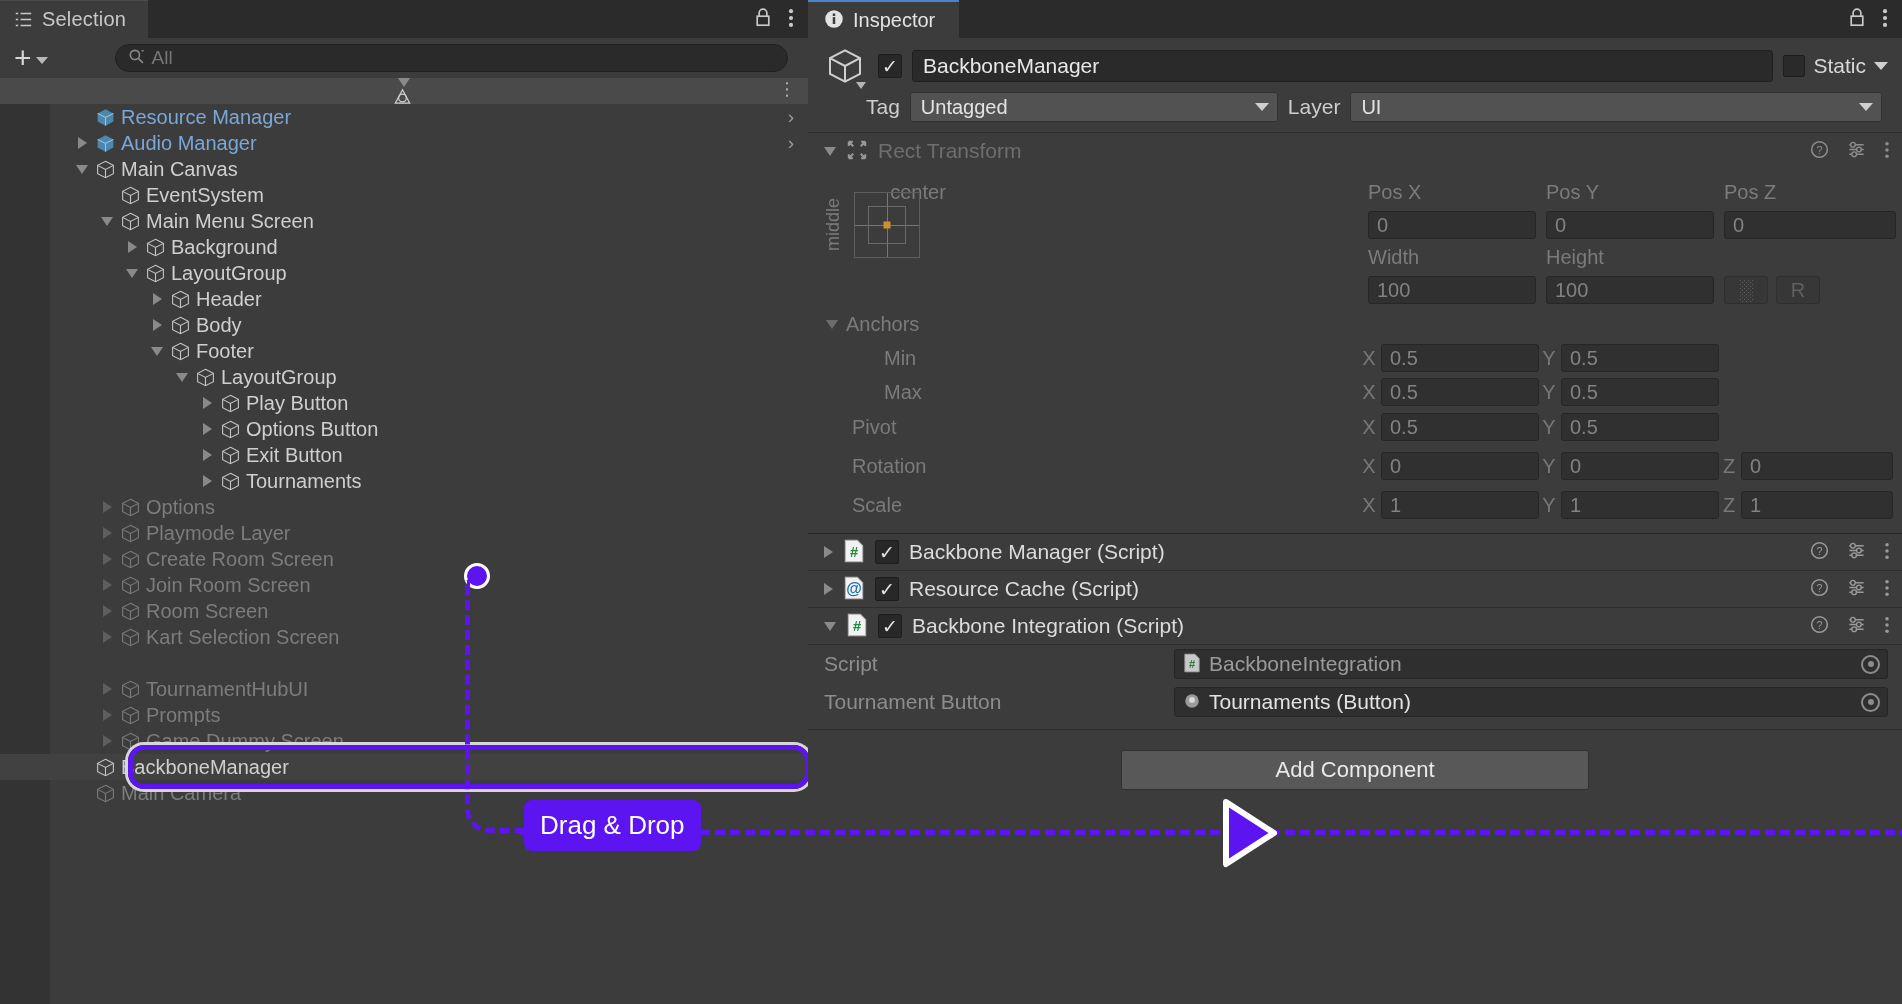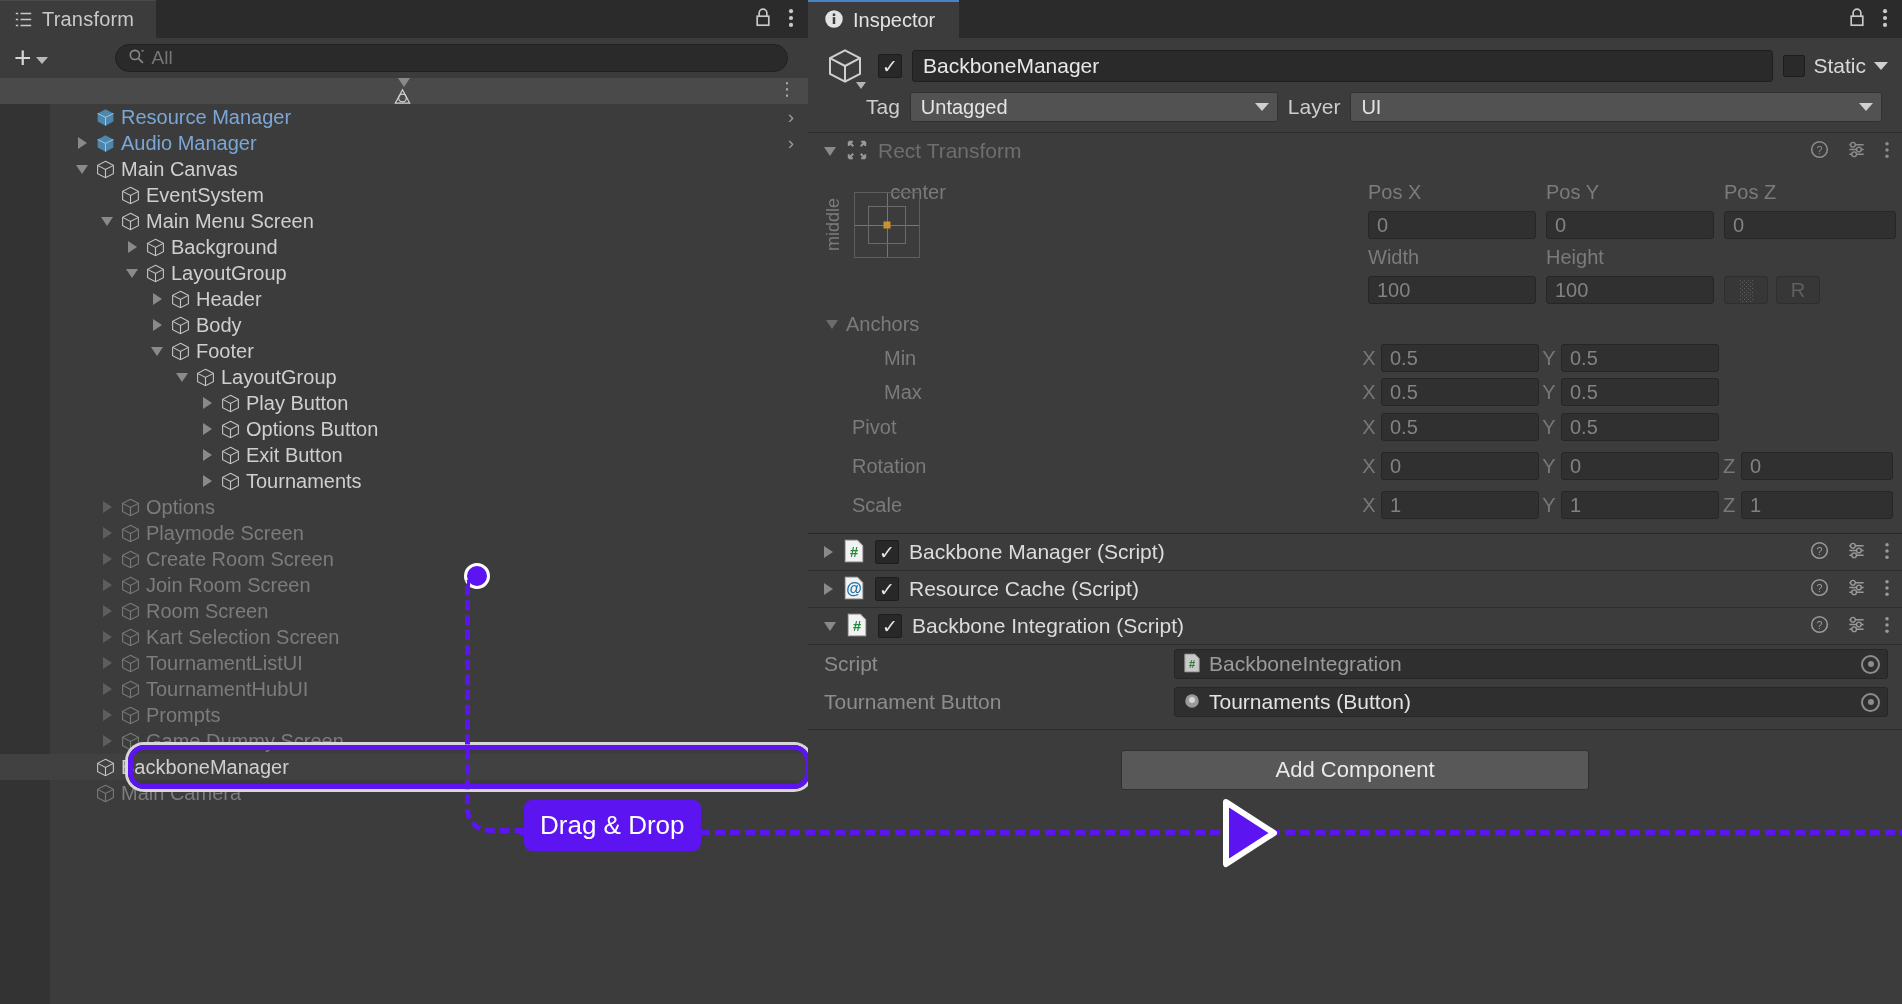--- a/index.html
+++ b/index.html
@@ -169,21 +169,21 @@
     <div class="h-tabbar">
       <div class="h-tab">
         <span class="icon hier-ico">
           <svg width="19" height="19" viewBox="0 0 16 16">
               <g fill="none" stroke="#c9c9c9" stroke-width="1.3">
             <path d="M1.5 3h2M1.5 8h2M1.5 13h2"></path>
                 <path d="M5.5 3h9M5.5 8h9M5.5 13h9"></path>
               </g>
             </svg>
         </span>
-        <span class="lbl">Transform</span>
+        <span class="lbl">Selection</span>
       </div>
       <div class="tabbar-rest">
         <span class="icon">
           <svg width="18" height="21" viewBox="0 0 14 16">
               <path d="M4 7V4.5A3 3 0 0 1 10 4.5V7" fill="none" stroke="#c9c9c9" stroke-width="1.3"></path>
               <rect x="2.5" y="7" width="9" height="7" fill="none" stroke="#c9c9c9" stroke-width="1.3"></rect>
             </svg>
         </span>
         <span class="icon">
           <svg width="6" height="22" viewBox="0 0 4 16">
@@ -472,21 +472,21 @@
             <span class="tri-r"></span>
           </div>
           <div class="gi">
             <svg width="21" height="21" viewBox="0 0 24 24">
               <g fill="none" stroke="#c6c6c6" stroke-width="1.25">
                 <path d="M12 2.6 21 7.3v9.4L12 21.4 3 16.7V7.3z"></path>
                 <path d="M3 7.3 12 12l9-4.7M12 12v9.4"></path>
               </g>
             </svg>
           </div>
-          <div class="nm">Playmode Screen</div>
+          <div class="nm">Playmode Layer</div>
         </div>
         <div class="row inactive" style="position: absolute; left: 0px; right: 0px; top: 468px;">
           <div style="width: 96px; flex: 0 0 auto;"></div>
           <div class="tw">
             <span class="tri-r"></span>
           </div>
           <div class="gi">
             <svg width="21" height="21" viewBox="0 0 24 24">
               <g fill="none" stroke="#c6c6c6" stroke-width="1.25">
                 <path d="M12 2.6 21 7.3v9.4L12 21.4 3 16.7V7.3z"></path>
@@ -533,35 +533,20 @@
           </div>
           <div class="gi">
             <svg width="21" height="21" viewBox="0 0 24 24">
               <g fill="none" stroke="#c6c6c6" stroke-width="1.25">
                 <path d="M12 2.6 21 7.3v9.4L12 21.4 3 16.7V7.3z"></path>
                 <path d="M3 7.3 12 12l9-4.7M12 12v9.4"></path>
               </g>
             </svg>
           </div>
           <div class="nm">Kart Selection Screen</div>
-        </div>
-        <div class="row inactive" style="position: absolute; left: 0px; right: 0px; top: 572px;">
-          <div style="width: 96px; flex: 0 0 auto;"></div>
-          <div class="tw">
-            <span class="tri-r"></span>
-          </div>
-          <div class="gi">
-            <svg width="21" height="21" viewBox="0 0 24 24">
-              <g fill="none" stroke="#c6c6c6" stroke-width="1.25">
-                <path d="M12 2.6 21 7.3v9.4L12 21.4 3 16.7V7.3z"></path>
-                <path d="M3 7.3 12 12l9-4.7M12 12v9.4"></path>
-              </g>
-            </svg>
-          </div>
-          <div class="nm">TournamentListUI</div>
         </div>
         <div class="row inactive" style="position: absolute; left: 0px; right: 0px; top: 598px;">
           <div style="width: 96px; flex: 0 0 auto;"></div>
           <div class="tw">
             <span class="tri-r"></span>
           </div>
           <div class="gi">
             <svg width="21" height="21" viewBox="0 0 24 24">
               <g fill="none" stroke="#c6c6c6" stroke-width="1.25">
                 <path d="M12 2.6 21 7.3v9.4L12 21.4 3 16.7V7.3z"></path>

